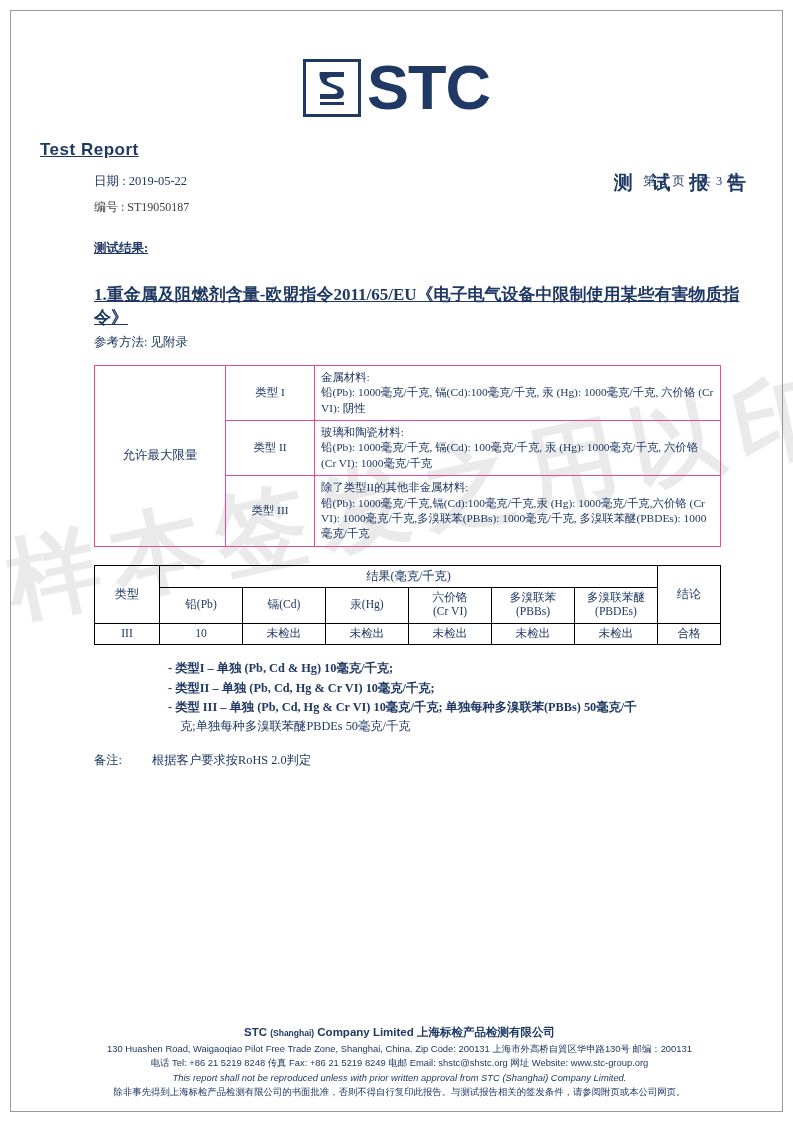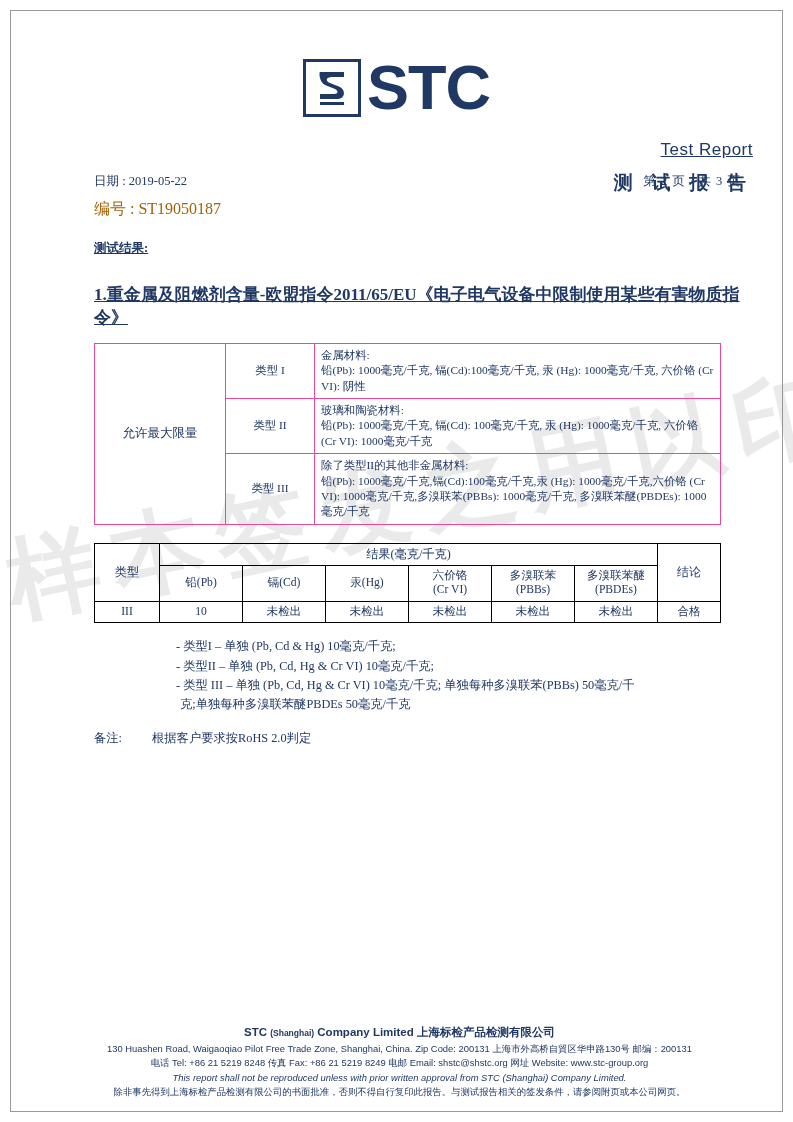--- a/index.html
+++ b/index.html
@@ -59,24 +59,24 @@
     font-family: "Liberation Sans", sans-serif;
     font-weight: bold;
     font-size: 63px;
     letter-spacing: -1px;
     color: #1f3864;
     line-height: 0.95;
   }
 
   
   .title-en {
-    text-align: right;
+    text-align: left;
     margin-top: 22px;
     font-family: "Liberation Sans", sans-serif;
-    font-weight: normal;
+    font-weight: bold;
     font-size: 17px;
     color: #1f3864;
     text-decoration: underline;
     letter-spacing: 0.5px;
   }
   .header-row {
     position: relative;
     margin-top: 10px;
     height: 26px;
   }
@@ -91,22 +91,22 @@
     position: absolute;
     left: 54px;
     top: 3px;
     font-size: 12.5px;
     color: #1f3864;
   }
   .meta-left2 {
     position: absolute;
     left: 54px;
     top: 29px;
-    font-size: 16px;
-    color: #a16207;
+    font-size: 12px;
+    color: #404040;
   }
   .meta-right {
     position: absolute;
     right: 12px;
     top: 3px;
     font-size: 12.5px;
     color: #1f3864;
     letter-spacing: 1px;
     text-align: center;
   }
@@ -198,21 +198,22 @@
   }
   .notes .row {
     display: flex;
   }
   .notes .lbl {
     width: 66px;
     flex: 0 0 66px;
   }
   .notes .body { flex: 1; }
   .notes .ind {
-    margin-left: 16px;
+    margin-left: 8px;
+    font-weight: bold;
   }
   .remark {
     margin-top: 16px;
     margin-left: 54px;
     font-size: 12.3px;
     color: #1f3864;
   }
   .remark .lbl {
     display: inline-block;
     width: 58px;
@@ -288,20 +289,21 @@
     <div class="header-row">
       <div class="title-cn">测 试 报 告</div>
       <div class="meta-left">日期 : 2019-05-22</div>
       <div class="meta-left2">编号 : ST19050187</div>
       <div class="meta-right">第 2 页 / 共 3 页</div>
     </div>
 
     <div class="section-title">测试结果:</div>
 
     <div class="req-title">1.重金属及阻燃剂含量-欧盟指令2011/65/EU《电子电气设备中限制使用某些有害物质指令》</div>
+    <div class="ref-method">参考方法: 见附录</div>
 
     <table class="limit-table">
       <tbody>
           <tr>
         <td class="label-col" rowspan="3">允许最大限量</td>
         <td class="type-col">类型 I</td>
         <td class="desc-col">
           <div>金属材料:</div>
           <div>铅(Pb): 1000毫克/千克, 镉(Cd):100毫克/千克, 汞 (Hg): 1000毫克/千克, 六价铬 (Cr VI): 阴性</div>
         </td>

